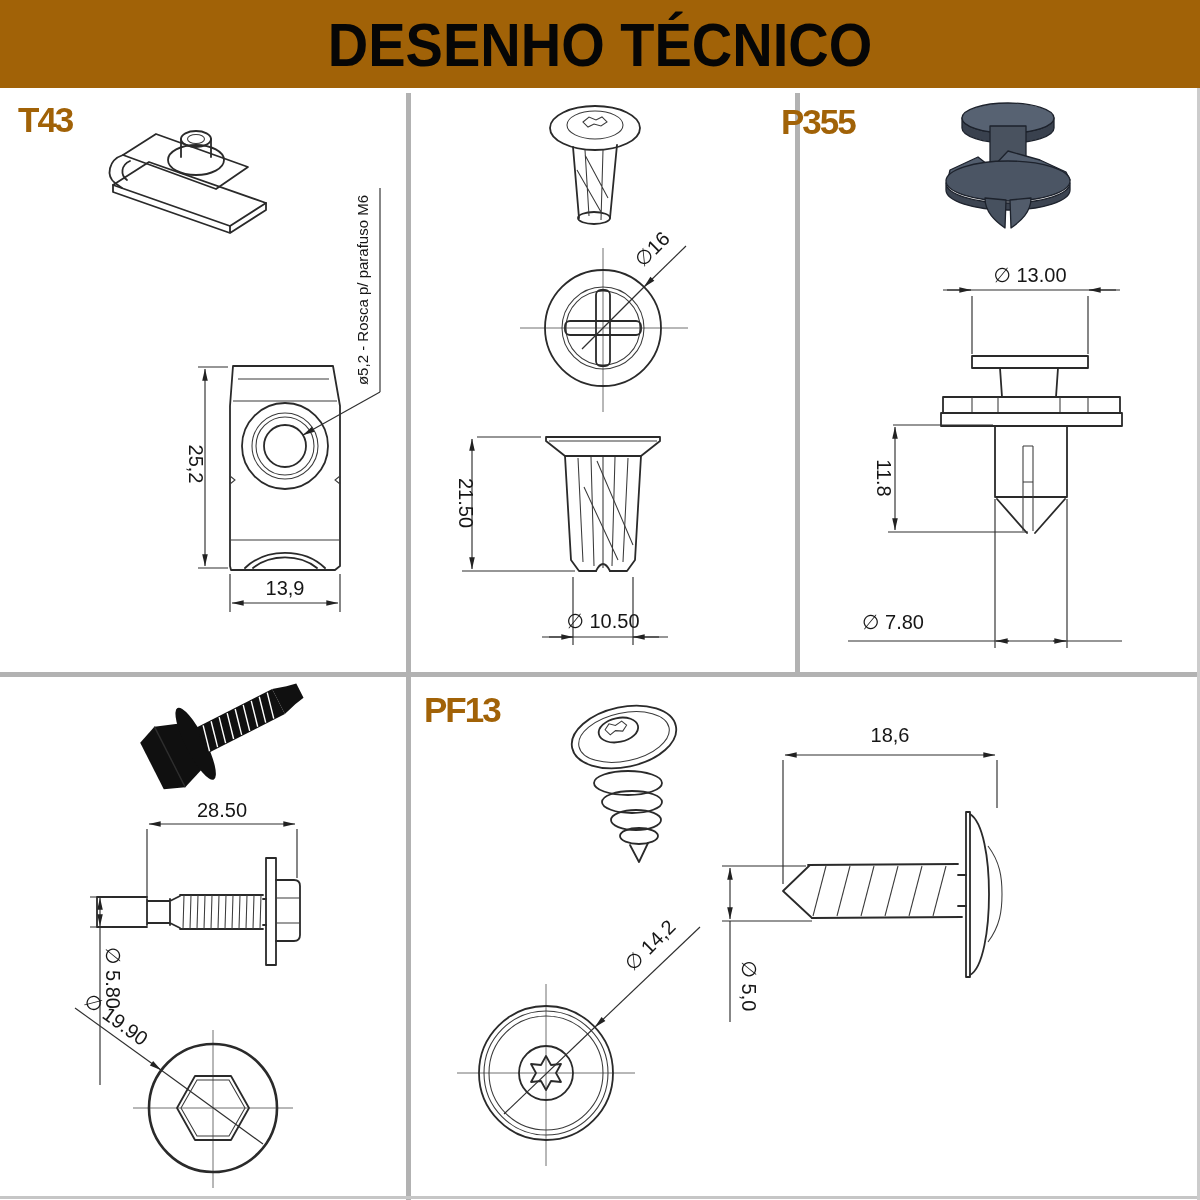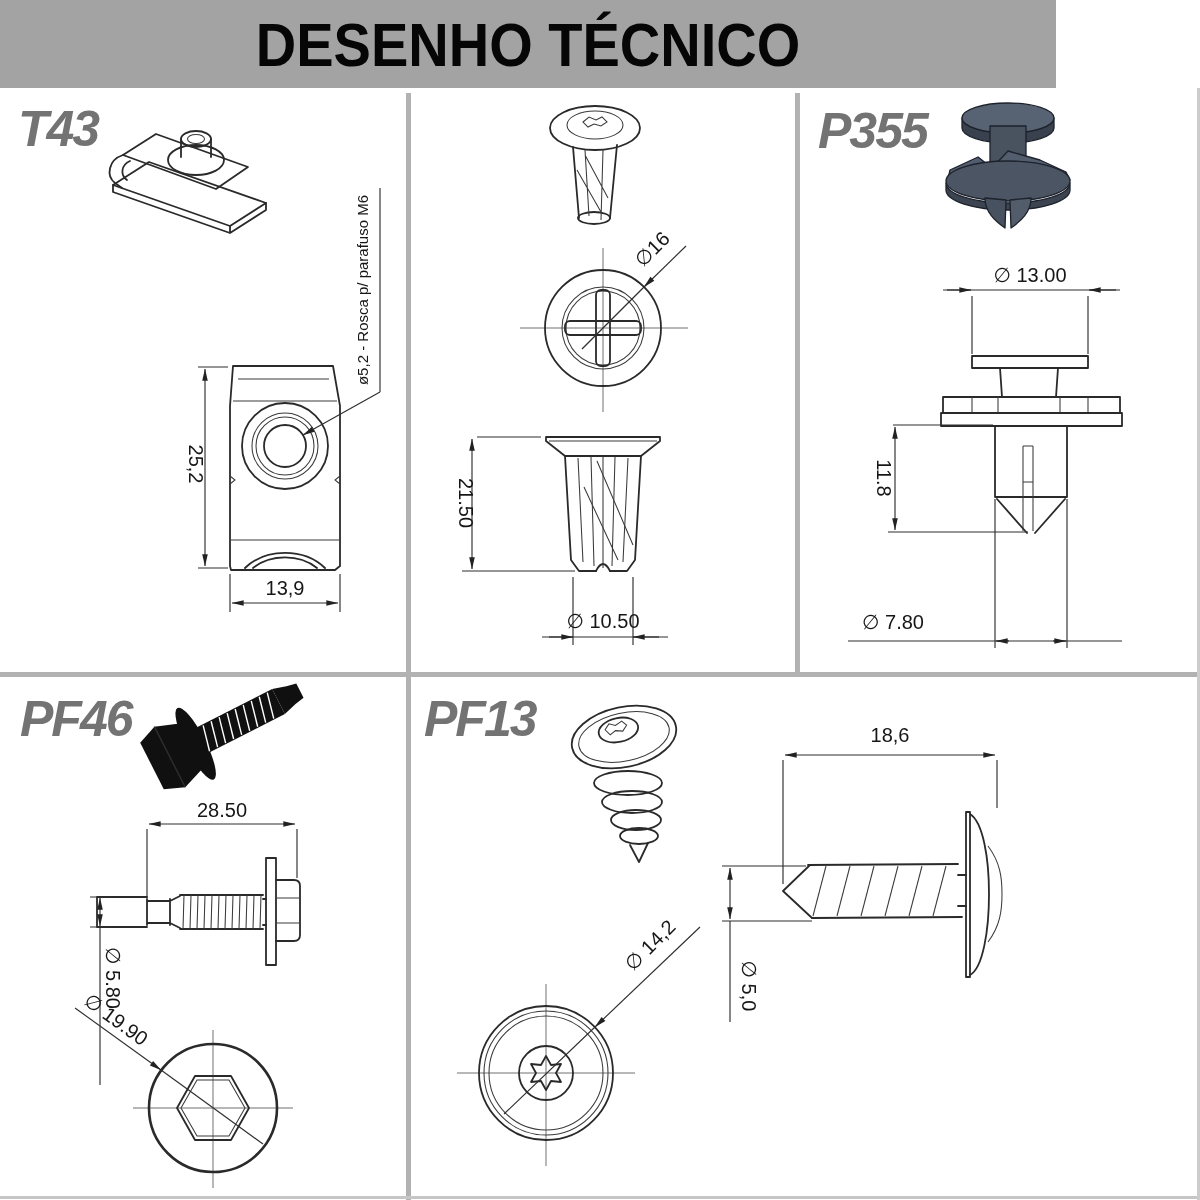--- a/index.html
+++ b/index.html
@@ -1,23 +1,23 @@
 <!DOCTYPE html>
 <html><head>
 <meta charset="utf-8">
 <style>
   html,body{margin:0;padding:0;background:#fff;}
   #stage{position:relative;width:1200px;height:1200px;background:#ffffff;overflow:hidden;
          font-family:"Liberation Sans",sans-serif;}
-  .hdr{position:absolute;left:0;top:0;width:1056px;height:88px;background:#a3a3a3;
+  .hdr{position:absolute;left:0;top:0;width:1200px;height:88px;background:#a16207;
        display:flex;align-items:center;justify-content:center;}
   .hdr .title{font-weight:800;font-size:56px;letter-spacing:0px;color:#060606;
        transform:scaleY(1.08);white-space:nowrap;}
   .divider{position:absolute;background:#b2b2b2;}
-  .plabel{position:absolute;font-weight:700;font-size:50px;letter-spacing:-2px;color:#737373;font-style:italic;}
+  .plabel{position:absolute;font-weight:700;font-size:35px;letter-spacing:-2px;color:#a16207;}
   svg{position:absolute;overflow:visible;}
   .ol{fill:none;stroke:#2a2a2a;stroke-width:1.8;stroke-linejoin:round;stroke-linecap:round;}
   .ol2{fill:none;stroke:#2a2a2a;stroke-width:2.6;stroke-linejoin:round;}
   .thin{fill:none;stroke:#3a3a3a;stroke-width:1.05;}
   .dim{fill:none;stroke:#2f2f2f;stroke-width:1.15;}
   .cl{fill:none;stroke:#606060;stroke-width:0.9;}
   .dimt{font-family:"Liberation Sans",sans-serif;font-size:20px;fill:#161616;}
   .notet{font-family:"Liberation Sans",sans-serif;font-size:15px;fill:#161616;}
   .rf{stroke:#1d222c;stroke-width:1.3;stroke-linejoin:round;}
 </style>
@@ -31,22 +31,21 @@
   </div>
 
   <div class="divider" style="left:406px;top:93px;width:5px;height:580px;"></div>
   <div class="divider" style="left:795px;top:93px;width:5px;height:580px;"></div>
   <div class="divider" style="left:0;top:672px;width:1200px;height:5px;"></div>
   <div class="divider" style="left:406px;top:677px;width:5px;height:523px;"></div>
   <div class="divider" style="left:0;top:1196px;width:1200px;height:3px;background:#c6c6c6;"></div>
   <div class="divider" style="left:1197px;top:88px;width:3px;height:1112px;background:#cccccc;"></div>
 
   <div class="plabel" style="left:18px;top:100px;">T43</div>
-  <div class="plabel" style="left:818px;top:102px;">P355</div>
-  <div class="plabel" style="left:20px;top:690px;">PF46</div>
+  <div class="plabel" style="left:781px;top:102px;">P355</div>
   <div class="plabel" style="left:424px;top:690px;">PF13</div>
 
   <svg style="left:0;top:88px;" width="408" height="586" viewBox="0 88 408 586">
     <defs>
       <marker id="mk1" markerWidth="13" markerHeight="7" refX="12.3" refY="3.5" orient="auto" markerUnits="userSpaceOnUse">
           <path d="M12.6,3.5 L0.6,0.7 L0.6,6.3 Z" fill="#222"></path>
         </marker>
       <marker id="mk1s" markerWidth="13" markerHeight="7" refX="12.3" refY="3.5" orient="auto-start-reverse" markerUnits="userSpaceOnUse">
           <path d="M12.6,3.5 L0.6,0.7 L0.6,6.3 Z" fill="#222"></path>
         </marker>

